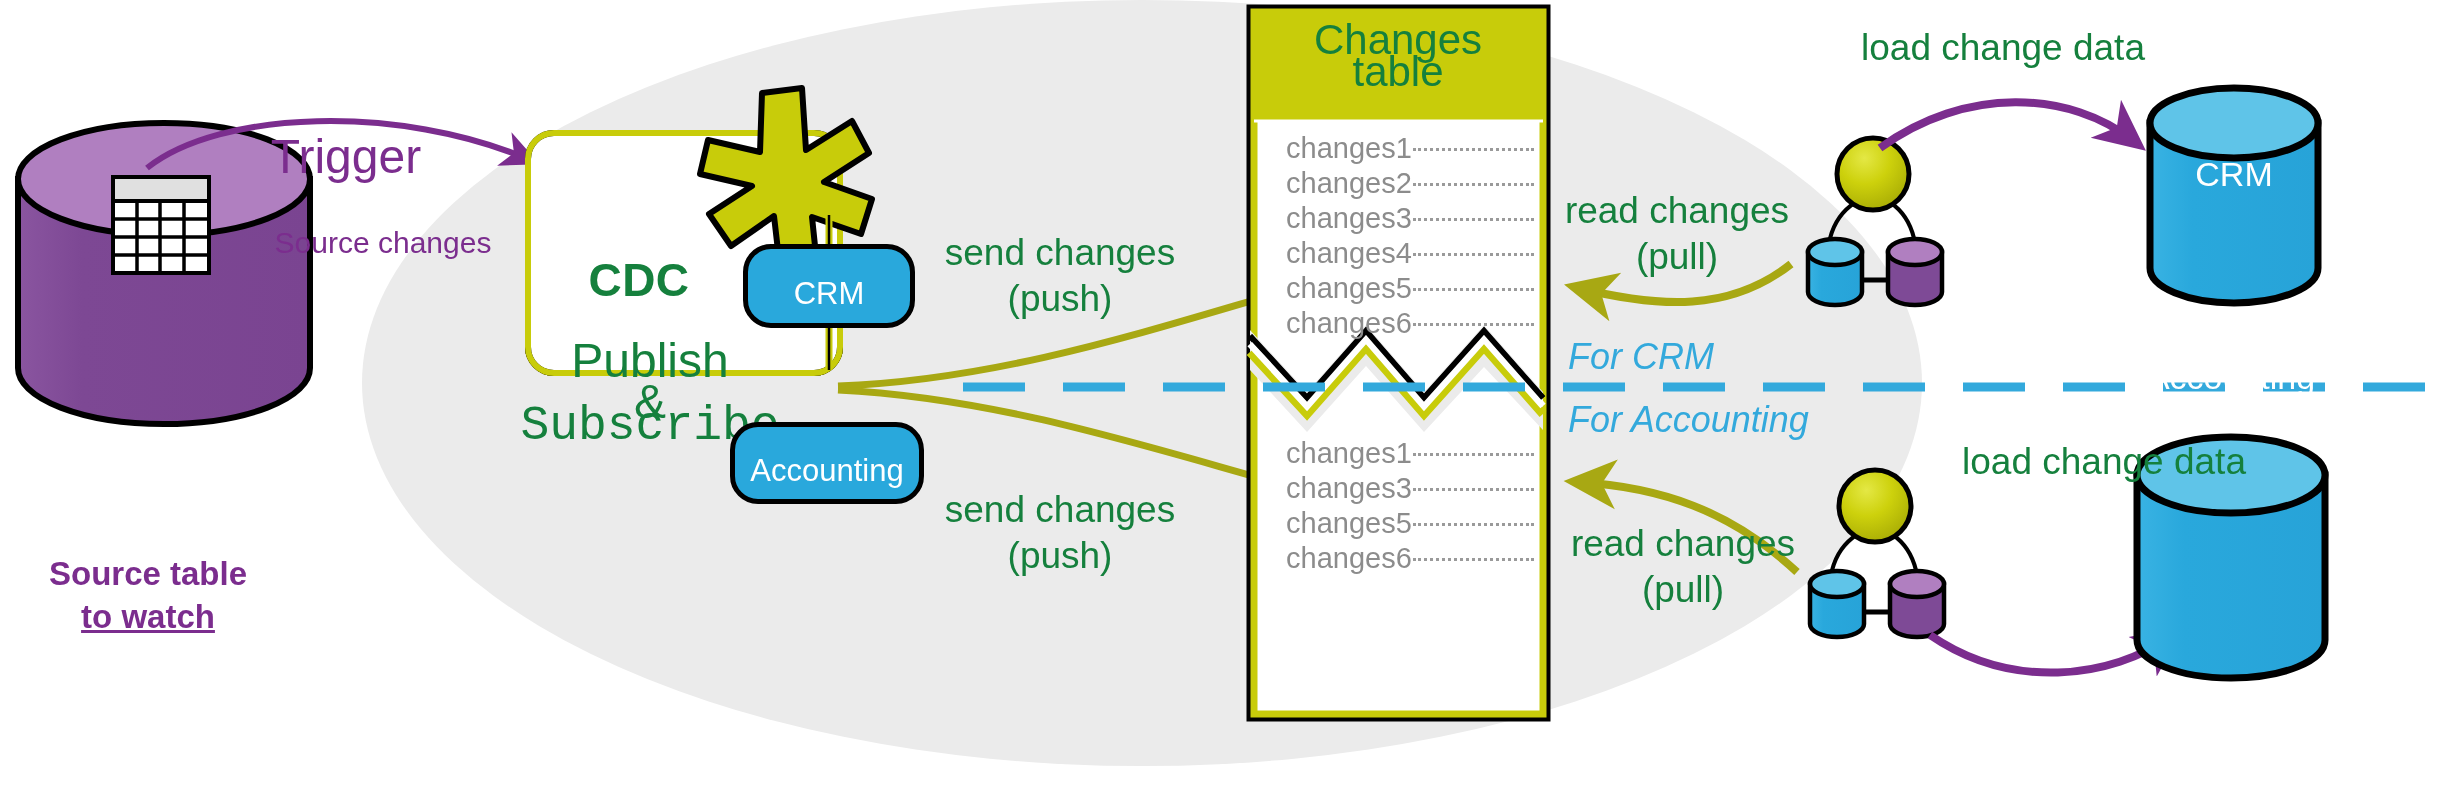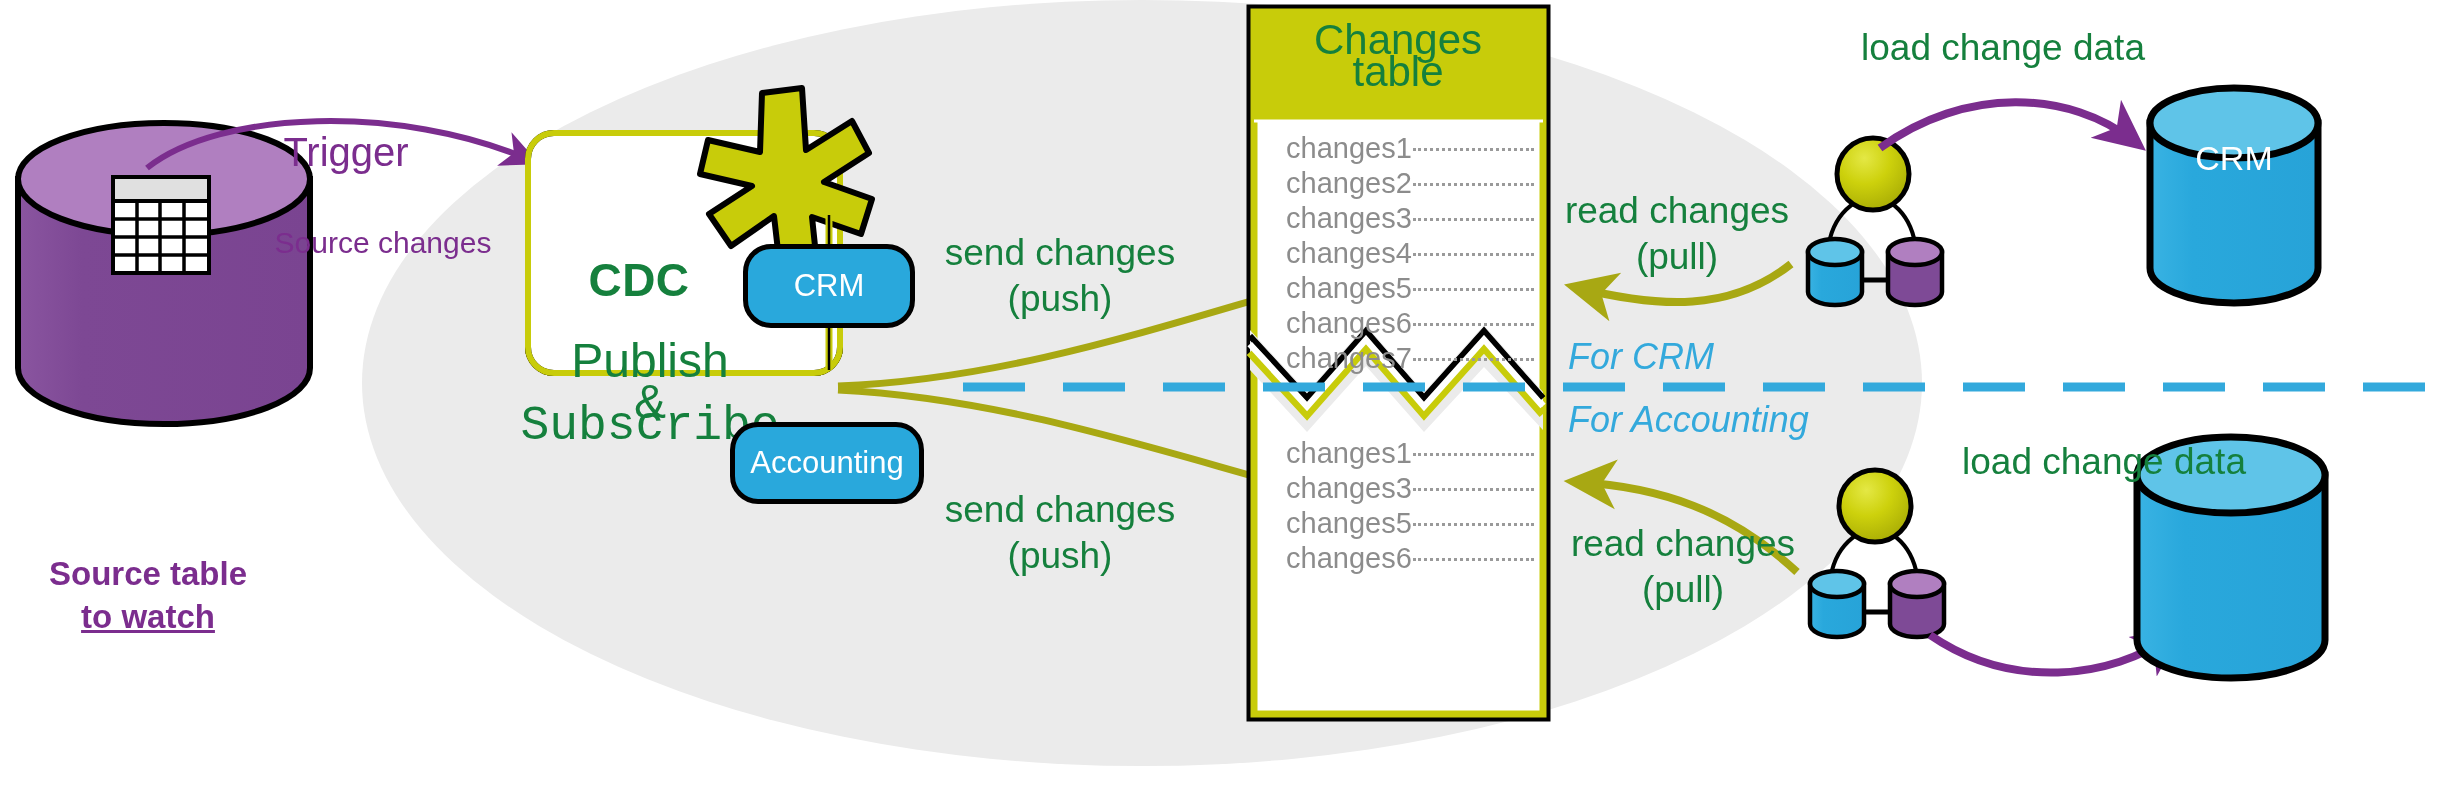--- a/index.html
+++ b/index.html
@@ -23,23 +23,23 @@
   }
   .lbl{
     position:absolute;
     white-space:pre;
     line-height:1.12;
     color:#3f3f3f;
   }
   .lbl.ctr{ text-align:center; transform:translateX(-50%); }
   .purple{ color:#7b2d8e; }
   .cyan-it{ color:#33a9dc; font-style:italic; }
-  .white-t{ color:#ffffff; }
+  .white-t{ color:#ffffff;margin-top:16px; }
   .dark-t{ color:#15803d; }
-  .t-trigger{ font-size:40px; }
+  .t-trigger{ font-size:48px; }
   .t-catch{ font-size:30px; }
   .t-source{ font-size:33px; font-weight:bold; }
   .t-cdc{ font-size:46px; font-weight:bold; letter-spacing:.5px; }
   .t-pubsub{ font-size:48px; }
   .t-chip{ font-size:31px; }
   .t-send{ font-size:37px; }
   .t-read{ font-size:37px; }
   .t-load{ font-size:37px; }
   .t-tabletitle{ font-size:42px; }
   .t-row{ font-size:29px;margin-left:14px; }
@@ -247,24 +247,20 @@
       <span class="dots"></span>
   </div>
   <div class="rowline t-row" style="left:1272px; top:272px; width:248px;">
     <span>changes5</span>
       <span class="dots"></span>
   </div>
   <div class="rowline t-row" style="left:1272px; top:307px; width:248px;">
     <span>changes6</span>
       <span class="dots"></span>
   </div>
-  <div class="rowline t-row" style="left:1272px; top:342px; width:248px;">
-    <span>changes7</span>
-      <span class="dots"></span>
-  </div>
 
   <div class="rowline t-row" style="left:1272px; top:437px; width:248px;">
     <span>changes1</span>
       <span class="dots"></span>
   </div>
   <div class="rowline t-row" style="left:1272px; top:472px; width:248px;">
     <span>changes3</span>
       <span class="dots"></span>
   </div>
   <div class="rowline t-row" style="left:1272px; top:507px; width:248px;">

